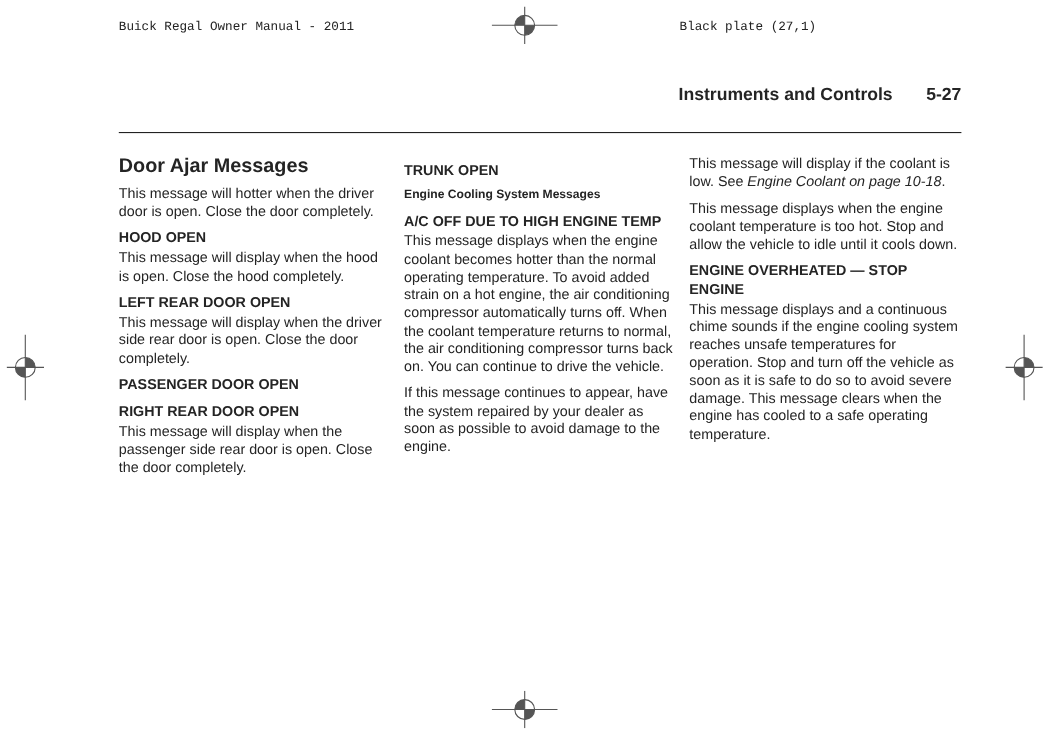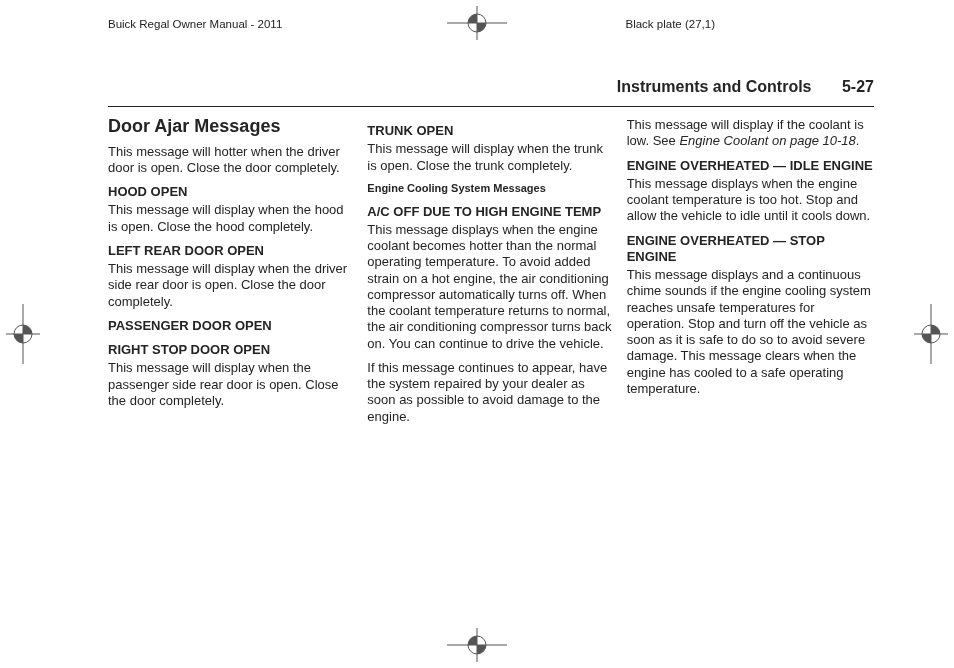--- a/index.html
+++ b/index.html
@@ -15,24 +15,25 @@
     position: relative;
     width: 954px;
     height: 668px;
     box-sizing: border-box;
   }
   
   .tophdr {
     position: absolute;
     top: 18px;
     left: 108px;
-    right: 119px;
+    right: 92px;
     height: 22px;
     font-size: 11.5px;
     color: #222;
+    font-family: Liberation Mono, monospace;
   }
   .tophdr .left  { position: absolute; left: 0;  top: 0; }
   .tophdr .right { position: absolute; right: 120px; top: 0; margin-left: 20px; }
   
   .register {
     position: absolute;
     left: 50%;
     transform: translateX(-50%);
     width: 60px;
     height: 34px;
@@ -56,22 +57,22 @@
   
   .page {
     position: absolute;
     left: 108px;
     right: 80px;
     top: 78px;
     bottom: 50px;
   }
   .runhead {
     border-bottom: 1.3px solid #222;
-    padding-bottom: 10px;
-    margin-bottom: 8px;
+    padding-bottom: 24px;
+    margin-bottom: 18px;
     text-align: right;
     font-weight: 700;
     font-size: 16px;
   }
   .runhead .sect { margin-right: 26px; }
   .cols {
     display: flex;
     gap: 12px;
     justify-content: space-between;
   }
@@ -163,42 +164,40 @@
         <p>This message will hotter when the driver door is open. Close the door completely.</p>
 
         <h3>HOOD OPEN</h3>
         <p>This message will display when the hood is open. Close the hood completely.</p>
 
         <h3>LEFT REAR DOOR OPEN</h3>
         <p>This message will display when the driver side rear door is open. Close the door completely.</p>
 
         <h3>PASSENGER DOOR OPEN</h3>
 
-        <h3>RIGHT STOP DOOR OPEN</h3>
+        <h3>RIGHT REAR DOOR OPEN</h3>
         <p>This message will display when the passenger side rear door is open. Close the door completely.</p>
       </div>
 
       <div class="col">
         <h3>TRUNK OPEN</h3>
-        <p>This message will display when the trunk is open. Close the trunk completely.</p>
 
         <h2 class="subhead">Engine Cooling System Messages</h2>
 
         <h3>A/C OFF DUE TO HIGH ENGINE TEMP</h3>
         <p>This message displays when the engine coolant becomes hotter than the normal operating temperature. To avoid added strain on a hot engine, the air conditioning compressor automatically turns off. When the coolant temperature returns to normal, the air conditioning compressor turns back on. You can continue to drive the vehicle.</p>
         <p>If this message continues to appear, have the system repaired by your dealer as soon as possible to avoid damage to the engine.</p>
       </div>
 
       <div class="col">
         <p>
           <span>This message will display if the coolant is low. See </span>
           <span class="xref">Engine Coolant on page 10-18</span><span>.</span>
         </p>
 
-        <h3>ENGINE OVERHEATED — IDLE ENGINE</h3>
         <p>This message displays when the engine coolant temperature is too hot. Stop and allow the vehicle to idle until it cools down.</p>
 
         <h3>ENGINE OVERHEATED — STOP ENGINE</h3>
         <p>This message displays and a continuous chime sounds if the engine cooling system reaches unsafe temperatures for operation. Stop and turn off the vehicle as soon as it is safe to do so to avoid severe damage. This message clears when the engine has cooled to a safe operating temperature.</p>
       </div>
 
     </div>
   </div>
 </div>
 

